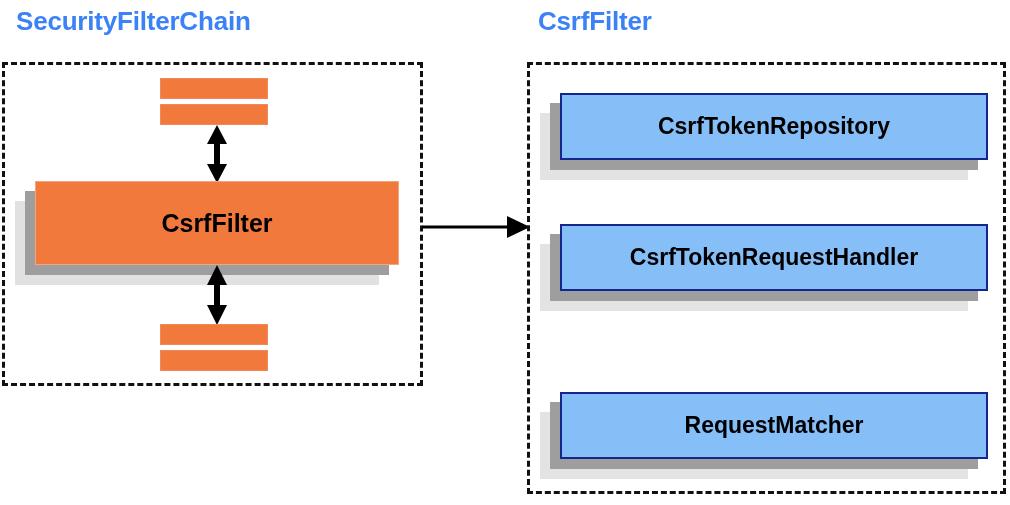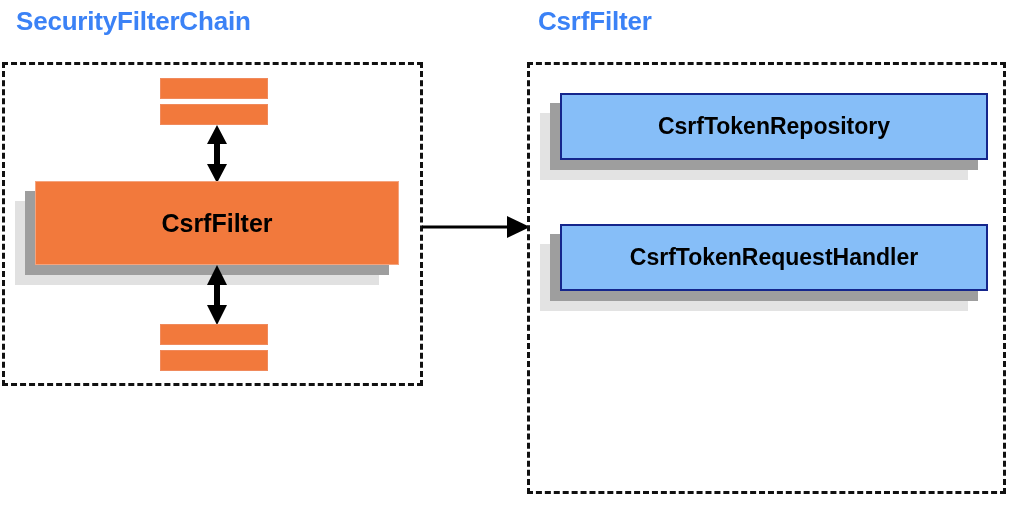--- a/index.html
+++ b/index.html
@@ -221,14 +221,21 @@
 
   <div class="blue-block" id="blue-1">
     <div class="blue-shadow-light"></div>
     <div class="blue-shadow-dark"></div>
     <div class="blue-face">
       <span class="blue-label">CsrfTokenRequestHandler</span>
     </div>
   </div>
 
 
+  <div class="blue-block" id="blue-3">
+    <div class="blue-shadow-light"></div>
+    <div class="blue-shadow-dark"></div>
+    <div class="blue-face">
+      <span class="blue-label">RequestMatcher</span>
+    </div>
+  </div>
 
 </div>
 
 </body></html>

